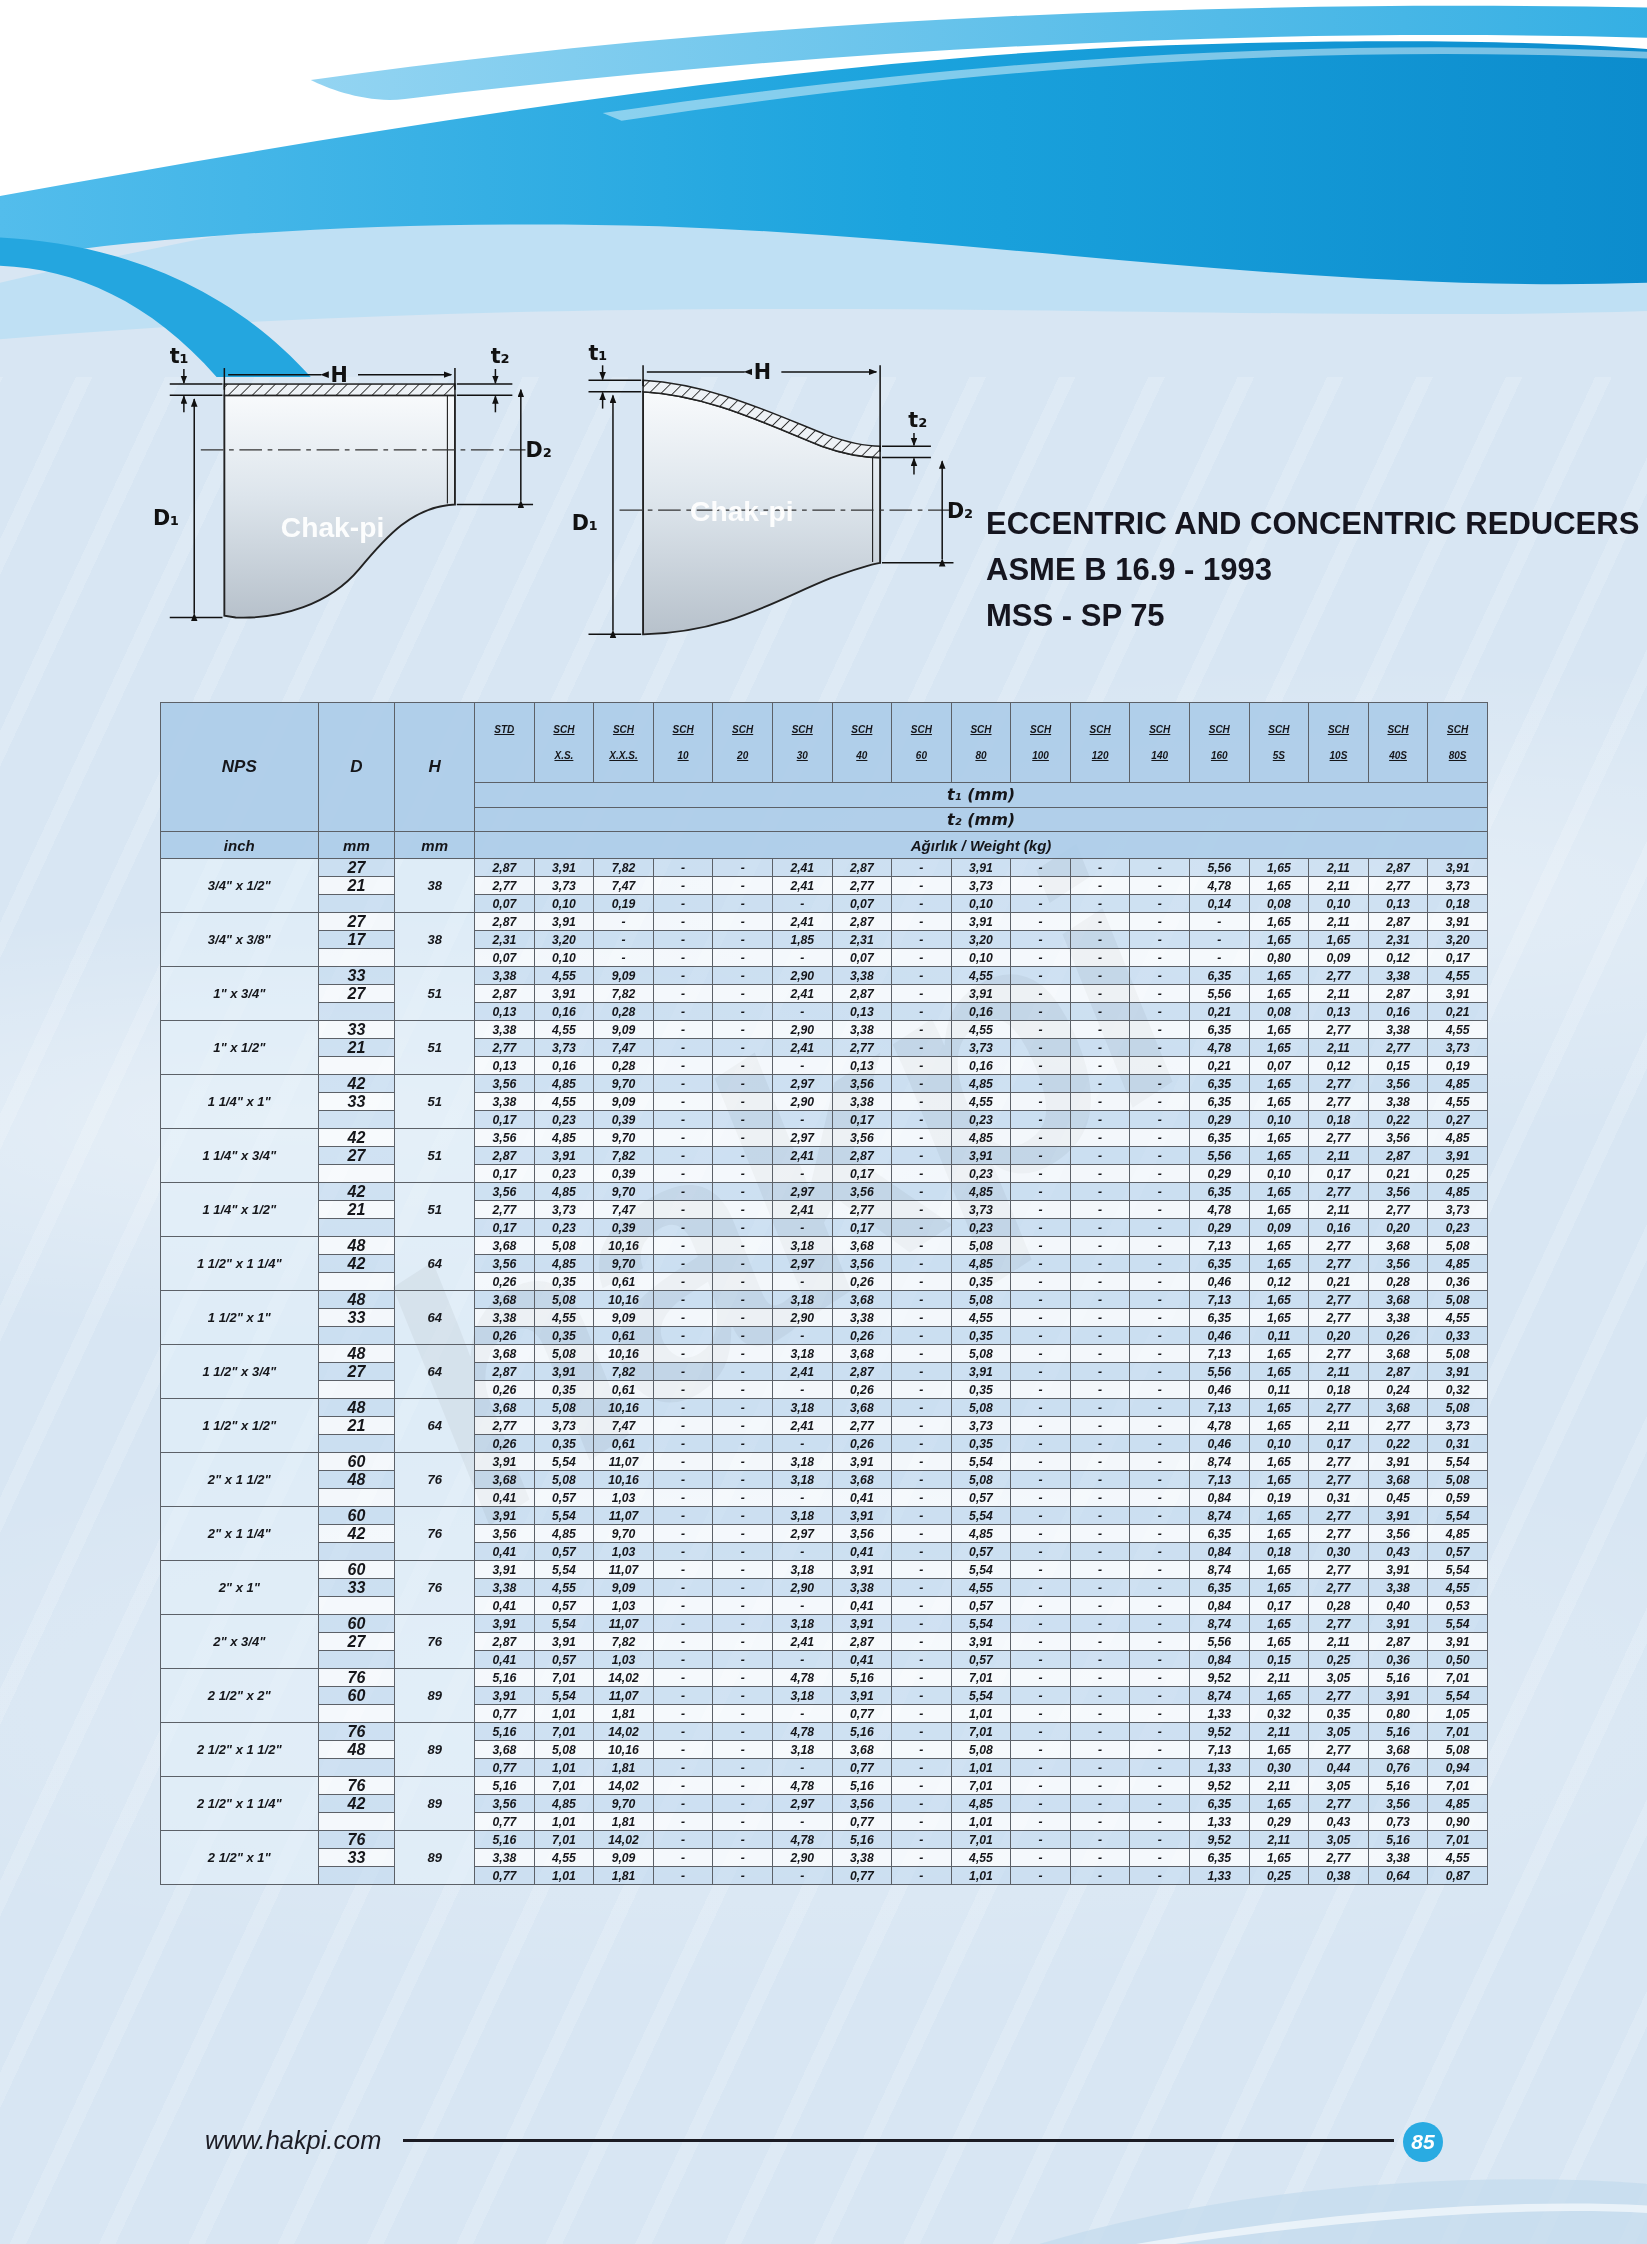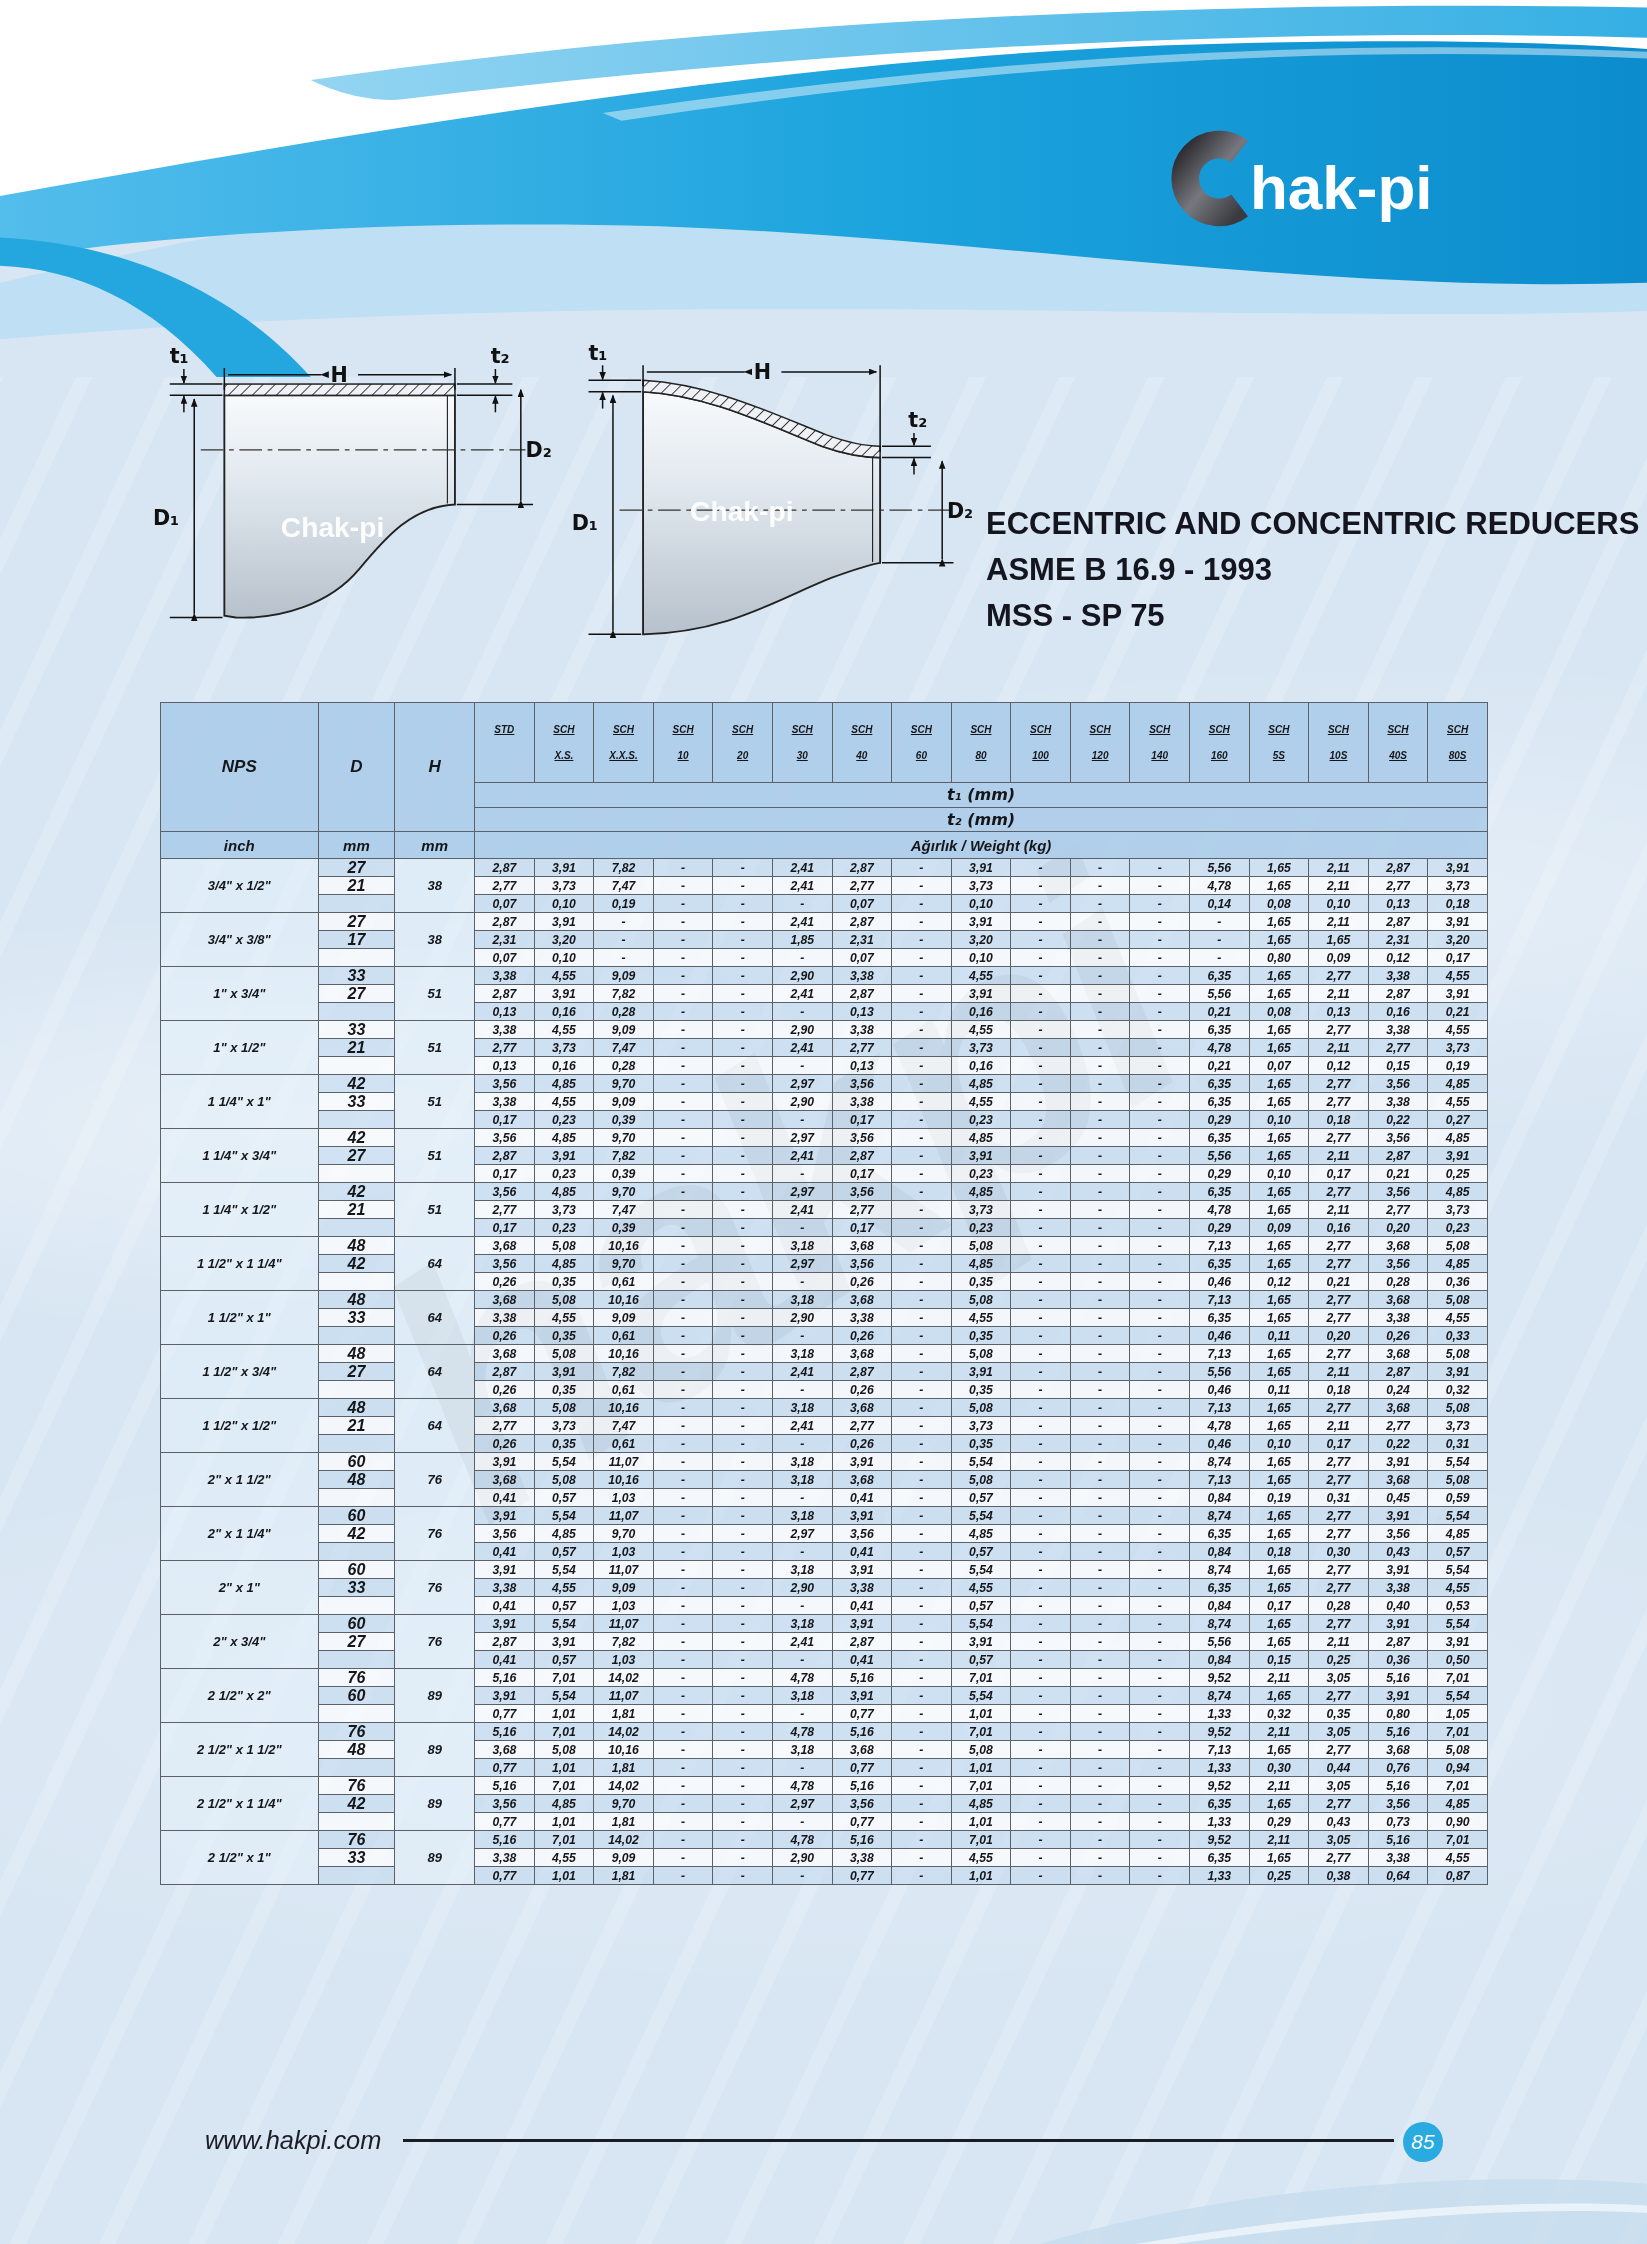--- a/index.html
+++ b/index.html
@@ -47,21 +47,21 @@
   td.dcol{font-size:16px;}
   tbody tr:nth-child(odd) td{background:rgba(193,217,240,.58);}
   tbody tr:nth-child(even) td{background:rgba(255,255,255,.68);}
   tr.g0 td{border-top:1.9px solid #353a40;}
   .footer-url{position:absolute;left:205px;top:2126px;z-index:2;font-size:25.4px;
               font-style:italic;color:#1c1c24;}
   .footer-rule{position:absolute;left:403px;top:2139px;width:991px;height:2.8px;
                background:#1c1c24;z-index:2;}
   .page-badge{position:absolute;left:1403px;top:2122px;width:40px;height:40px;z-index:2;
               border-radius:50%;background:#29abe2;color:#fff;display:flex;
-              align-items:center;justify-content:center;font-weight:normal;
+              align-items:center;justify-content:center;font-weight:bold;
               font-style:italic;font-size:21px;}
   .btm-wave{position:absolute;left:0;bottom:0;z-index:0;}
   .dim{stroke:#111;stroke-width:1.6;fill:none;}
   .dimlbl{font-family:"DejaVu Sans",sans-serif;font-weight:bold;font-size:22px;fill:#111;}
   .dgwm{font-weight:bold;font-size:30px;fill:#ffffff;opacity:.95;}
 </style>
 </head>
 <body>
 
 <div class="page">
@@ -83,33 +83,20 @@
     </defs>
     <rect width="1750" height="400" fill="#ffffff"></rect>
     <path d="M0,400 L0,252 C300,212 620,202 900,260 C1150,310 1450,328 1750,316 L1750,400 Z" fill="#d8e6f3"></path>
     <path d="M0,300 C400,205 900,130 1750,120 L1750,330 C1300,345 700,300 0,360 Z" fill="#bfe0f4"></path>
     <path d="M0,208 C430,130 860,62 1240,48 C1480,40 1640,44 1750,52 L1750,300 C1400,312 1050,252 700,240 C420,232 160,250 0,276 Z" fill="url(#gBand)"></path>
     <path d="M330,85 C800,18 1300,0 1750,8 L1750,40 C1300,28 850,55 430,105 C390,110 350,95 330,85 Z" fill="url(#gBand2)" opacity=".95"></path>
     <path d="M640,120 C1050,60 1400,40 1750,55 L1750,62 C1400,47 1060,68 660,128 Z" fill="#ffffff" opacity=".45"></path>
     <path d="M0,252 C120,258 240,300 330,400 L230,400 C160,320 80,285 0,282 Z" fill="#24a6df"></path>
   </svg>
 
-  <div class="logo">
-    <svg class="logo-c" viewBox="0 0 130 150">
-      <defs>
-        <linearGradient id="cg" x1="0" y1="0" x2="1" y2="1">
-          <stop offset="0" stop-color="#2b2b30"></stop>
-            <stop offset=".5" stop-color="#77777f"></stop>
-          <stop offset="1" stop-color="#3a3a40"></stop>
-        </linearGradient>
-      </defs>
-      <path d="M97,40 A44,44 0 1 0 97,110" fill="none" stroke="url(#cg)" stroke-width="36"></path>
-    </svg>
-    <span class="logo-text">hak-pi</span>
-  </div>
 
   <svg class="diagram dg-left" width="424" height="320" viewBox="0 0 450 340">
     <defs>
       <pattern id="hp1" patternUnits="userSpaceOnUse" width="9" height="9" patternTransform="rotate(45)">
         <rect width="9" height="9" fill="#eef2f6"></rect>
         <line x1="0" y1="0" x2="0" y2="9" stroke="#333" stroke-width="2"></line>
       </pattern>
       <linearGradient id="bg1" x1="0" y1="0" x2="0" y2="1">
         <stop offset="0" stop-color="#f8fafc"></stop>
           <stop offset=".45" stop-color="#dde5ec"></stop>

